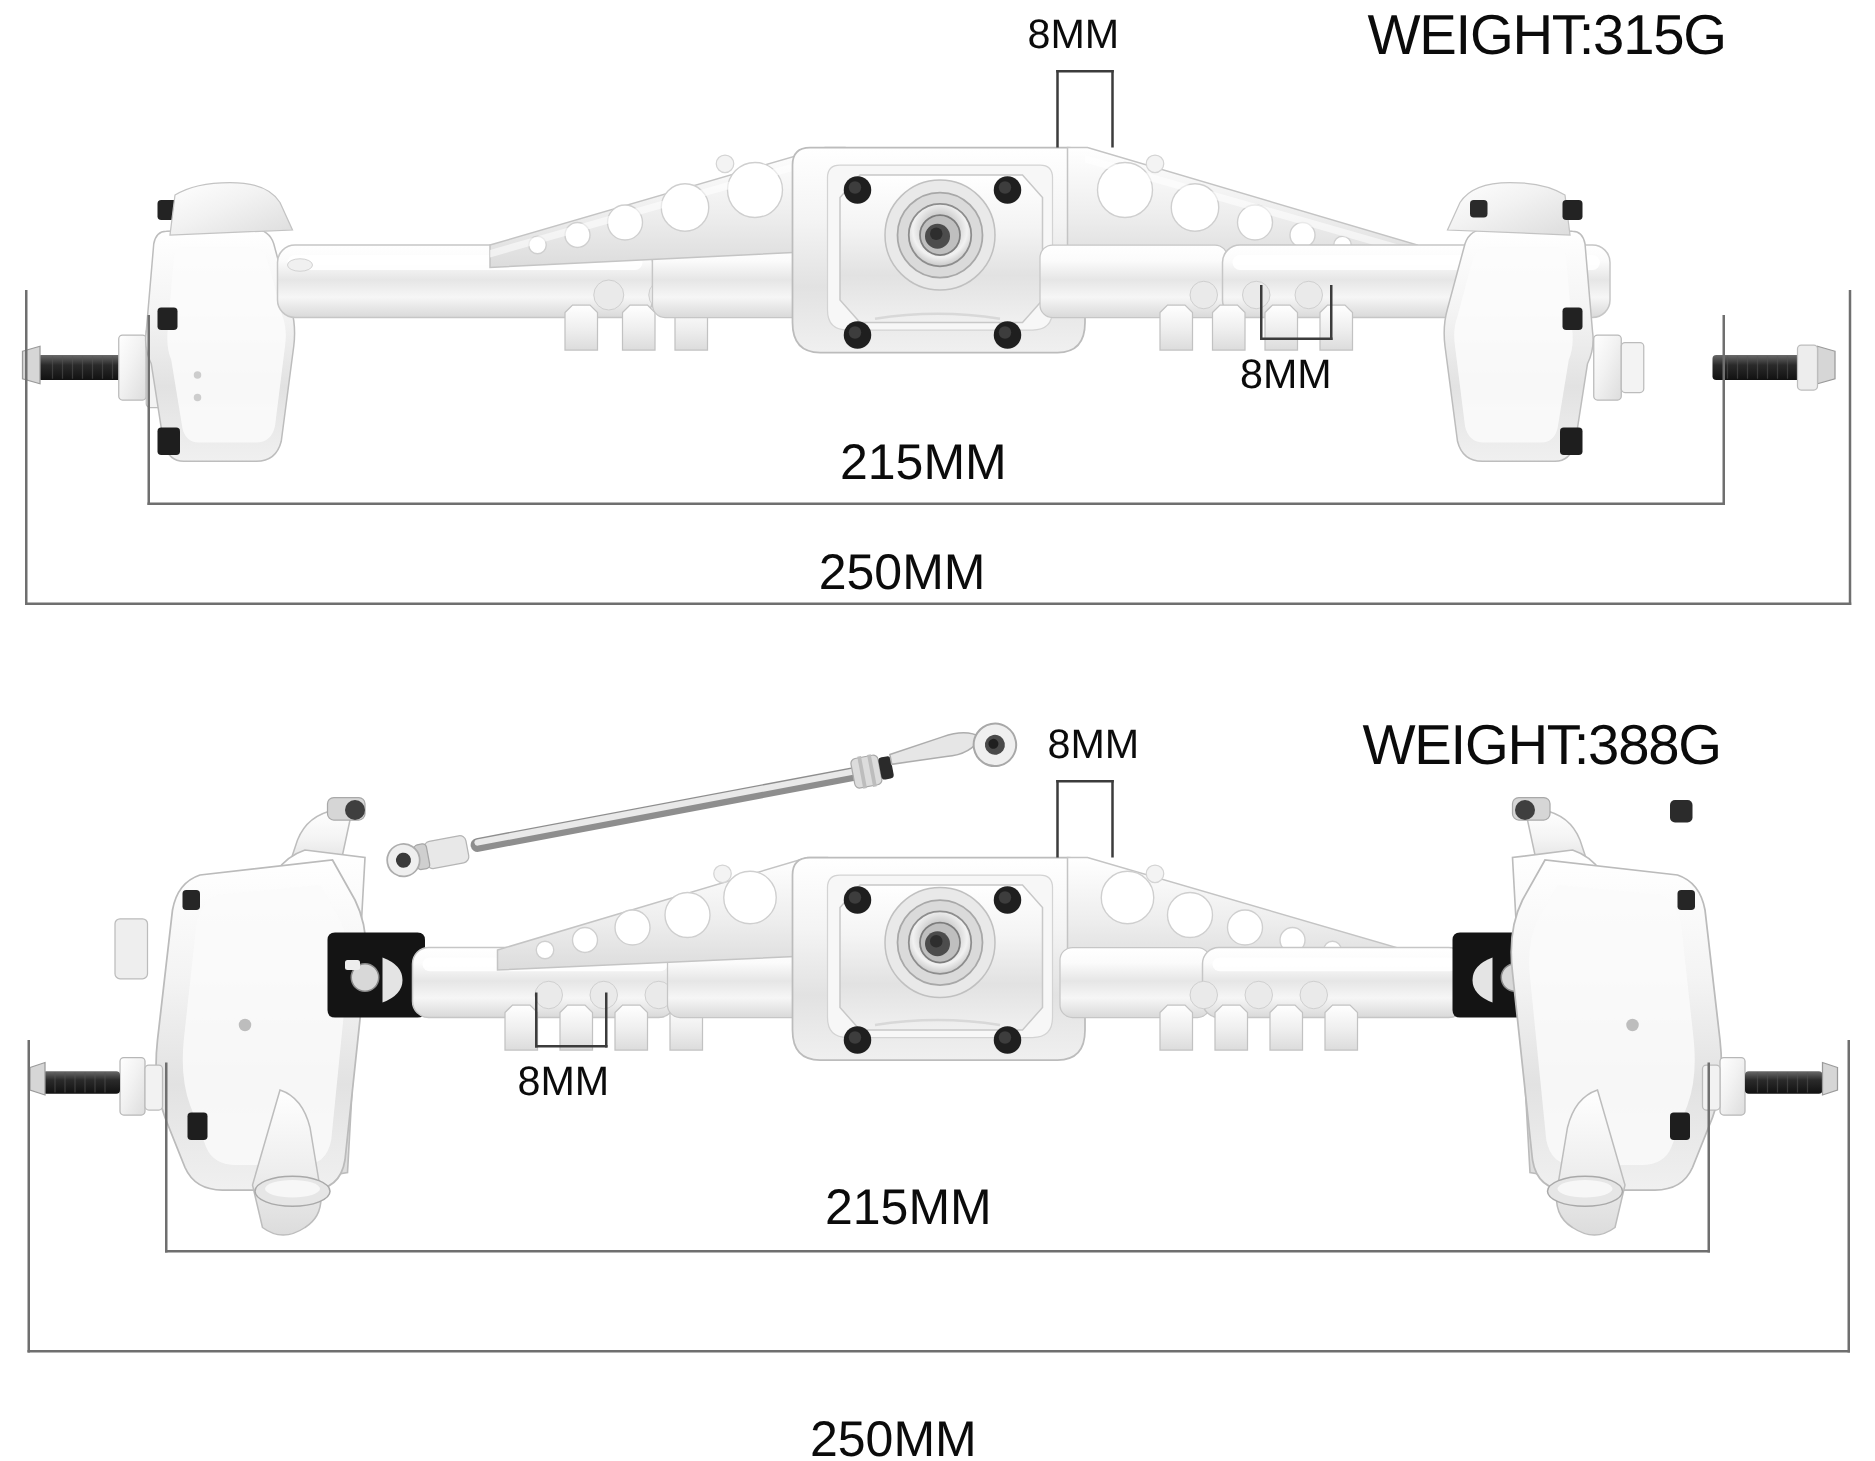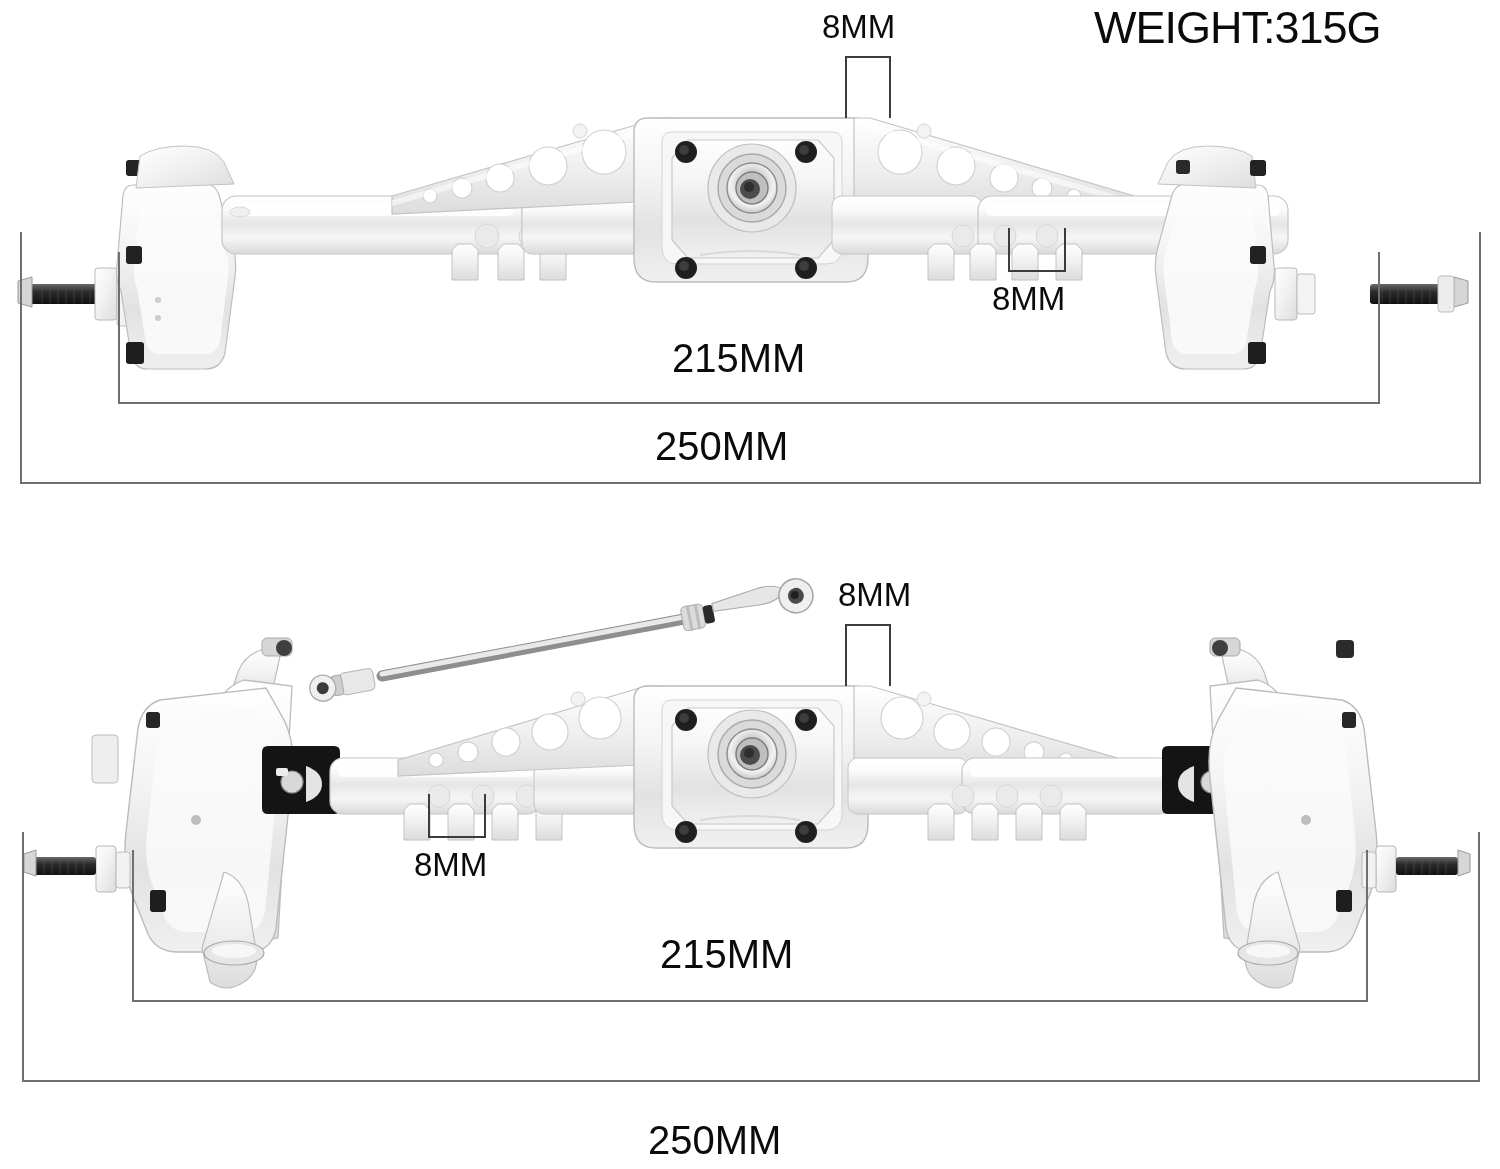--- a/index.html
+++ b/index.html
@@ -12,21 +12,21 @@
     position:relative;
   }
   .stage{position:absolute;inset:0;}
   .panel{position:absolute;left:0;width:1500px;}
   #panel-top{top:0;height:520px;}
   #panel-bottom{top:520px;height:649px;}
 
   
   .lbl{position:absolute;white-space:nowrap;color:#0b0b0b;}
   .lbl-weight{font-size:45px;letter-spacing:-1px;font-weight:400;text-align:right;}
-  .lbl-dim-big{font-size:40px;}
+  .lbl-dim-big{font-size:40px;margin-top:12px;}
   .lbl-dim-sm{font-size:33px;}
 
   
   .hline{position:absolute;height:2px;background:#6f6f6f;}
   .vline{position:absolute;width:2px;background:#6f6f6f;}
   .hline.dark{background:#3c3c3c;height:2px;}
   .vline.dark{background:#3c3c3c;width:2px;}
 
   
   .art{position:absolute;left:0;top:0;width:1500px;}
@@ -455,15 +455,16 @@
   <div class="vline" style="left:132px;top:330px;height:152px;"></div>
   <div class="vline" style="left:1366px;top:330px;height:152px;"></div>
   <div class="hline" style="left:132px;top:480px;width:1236px;"></div>
   <div class="lbl lbl-dim-big" style="left:660px;top:412px;">215MM</div>
 
   <div class="vline" style="left:22px;top:312px;height:250px;"></div>
   <div class="vline" style="left:1478px;top:312px;height:250px;"></div>
   <div class="hline" style="left:22px;top:560px;width:1458px;"></div>
   <div class="lbl lbl-dim-big" style="left:648px;top:598px;">250MM</div>
 
+  <div class="lbl lbl-weight" style="left:1090px;top:50px;">WEIGHT:388G</div>
 </div>
 
 </div>
 
 </body></html>

